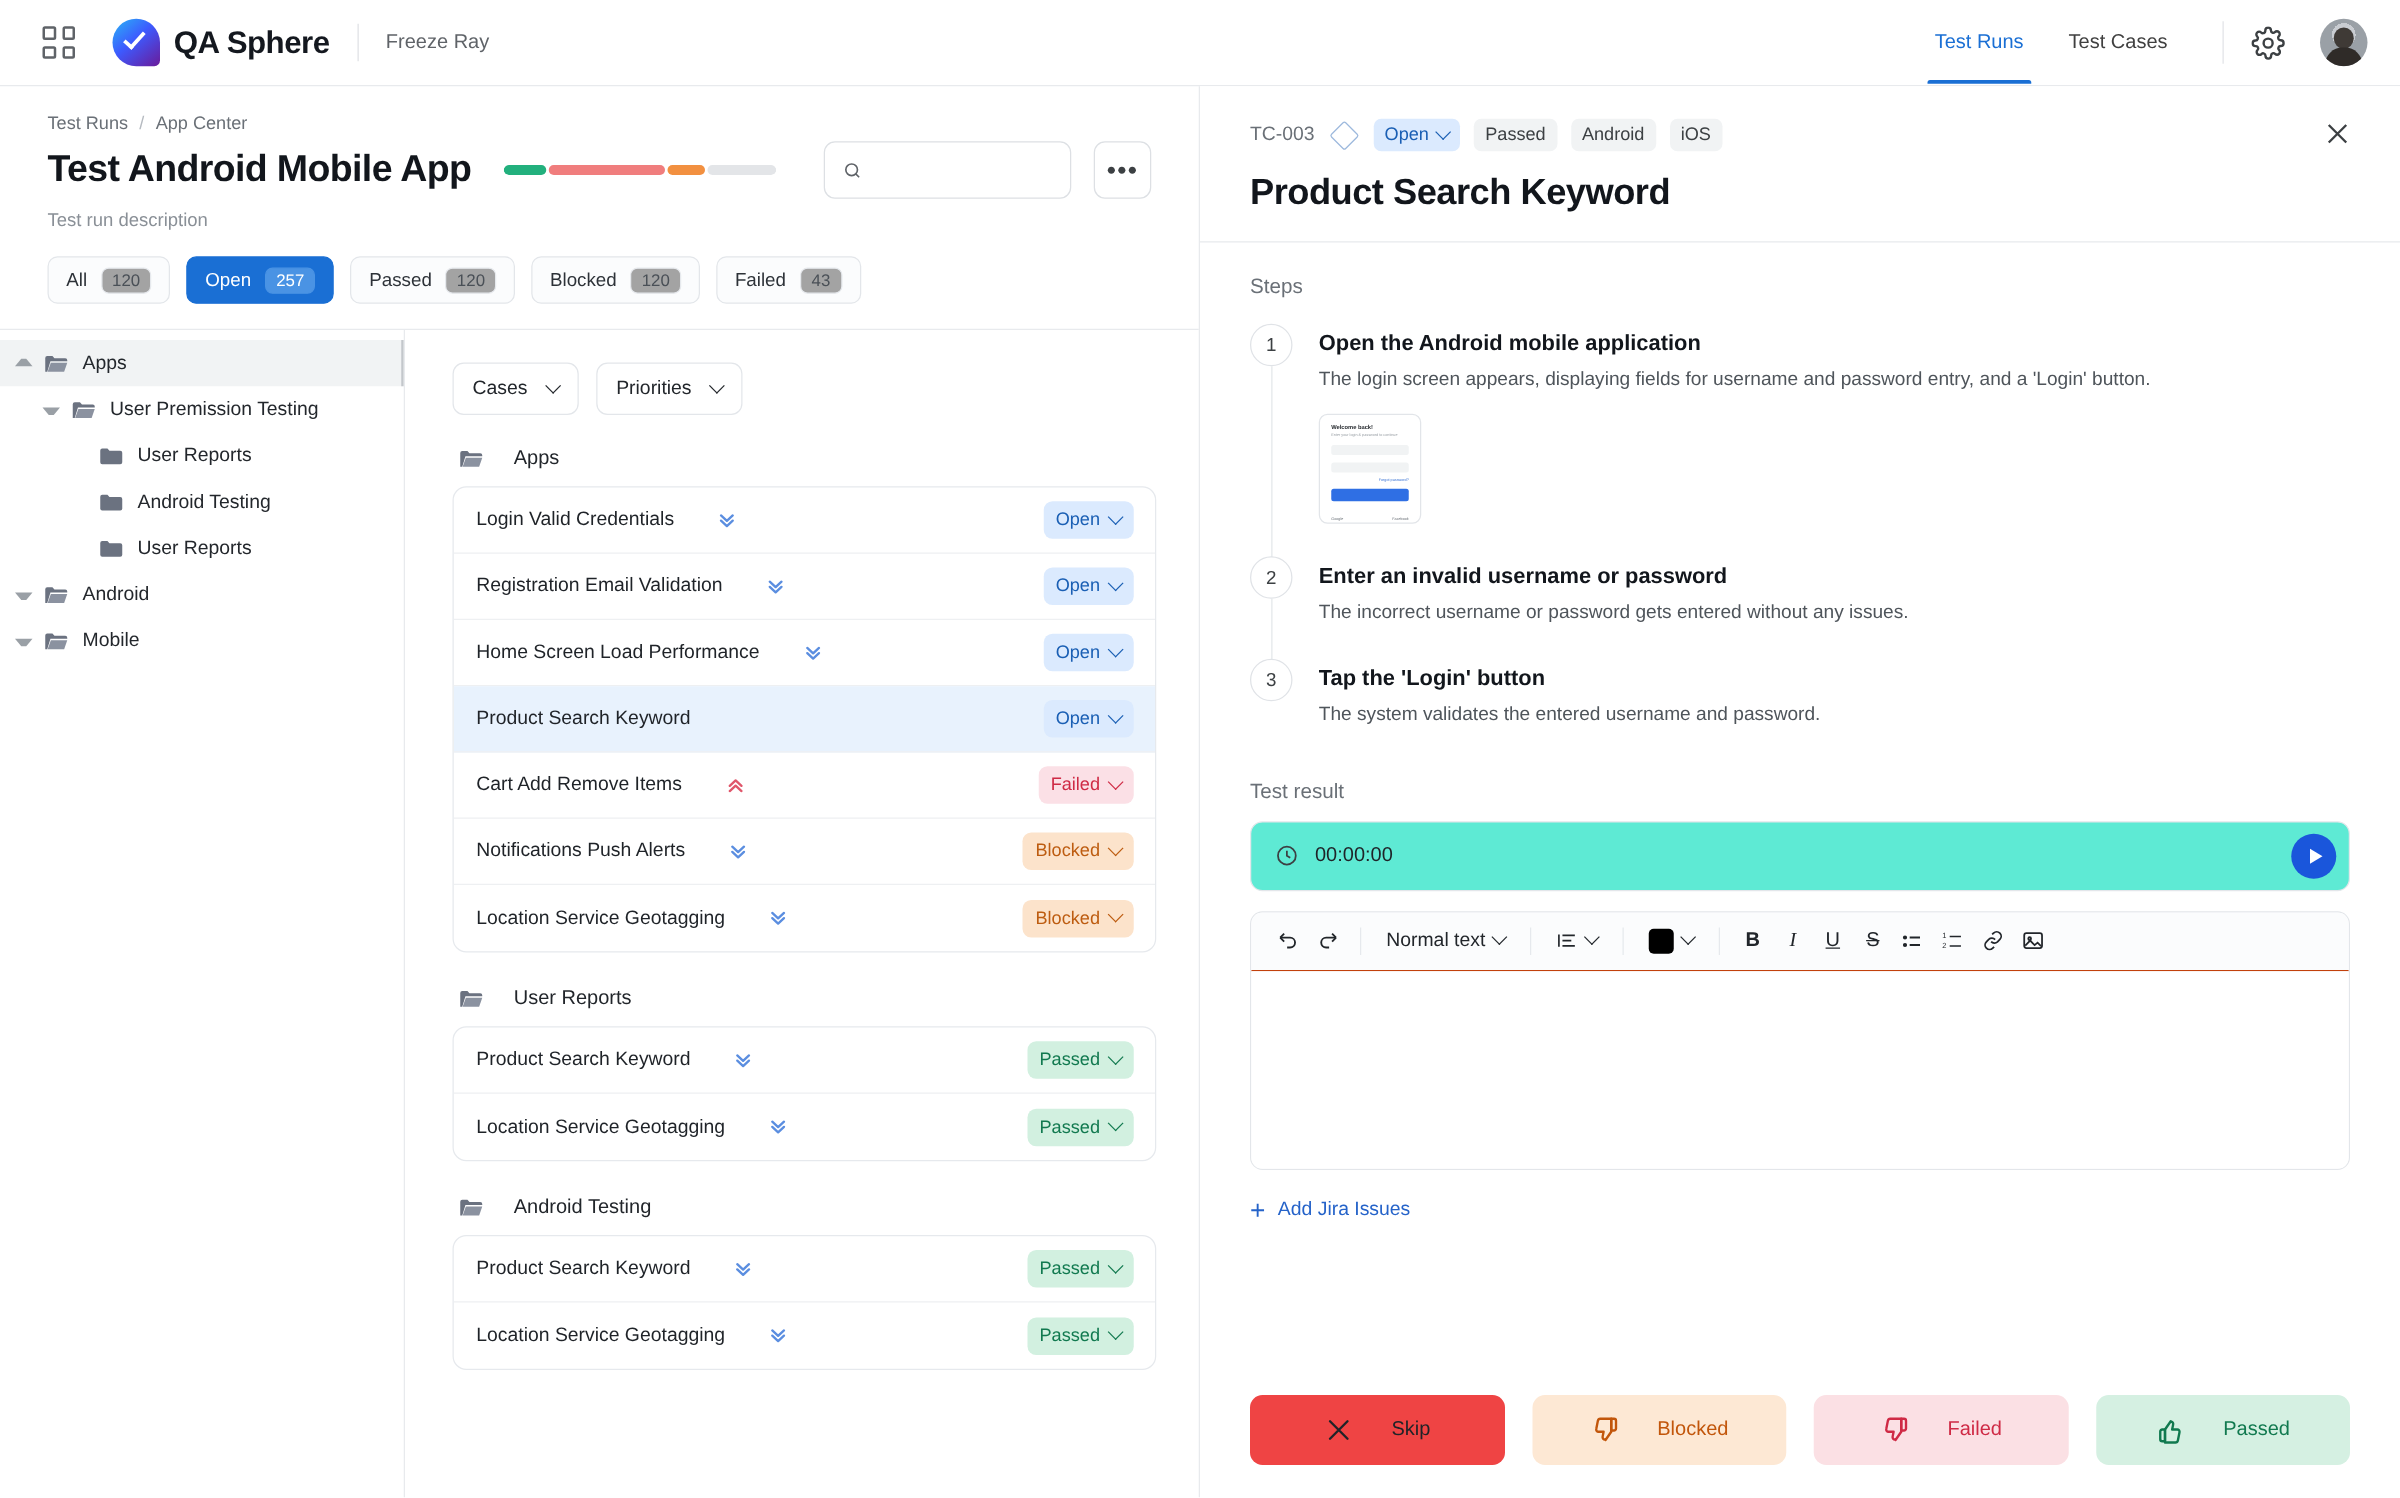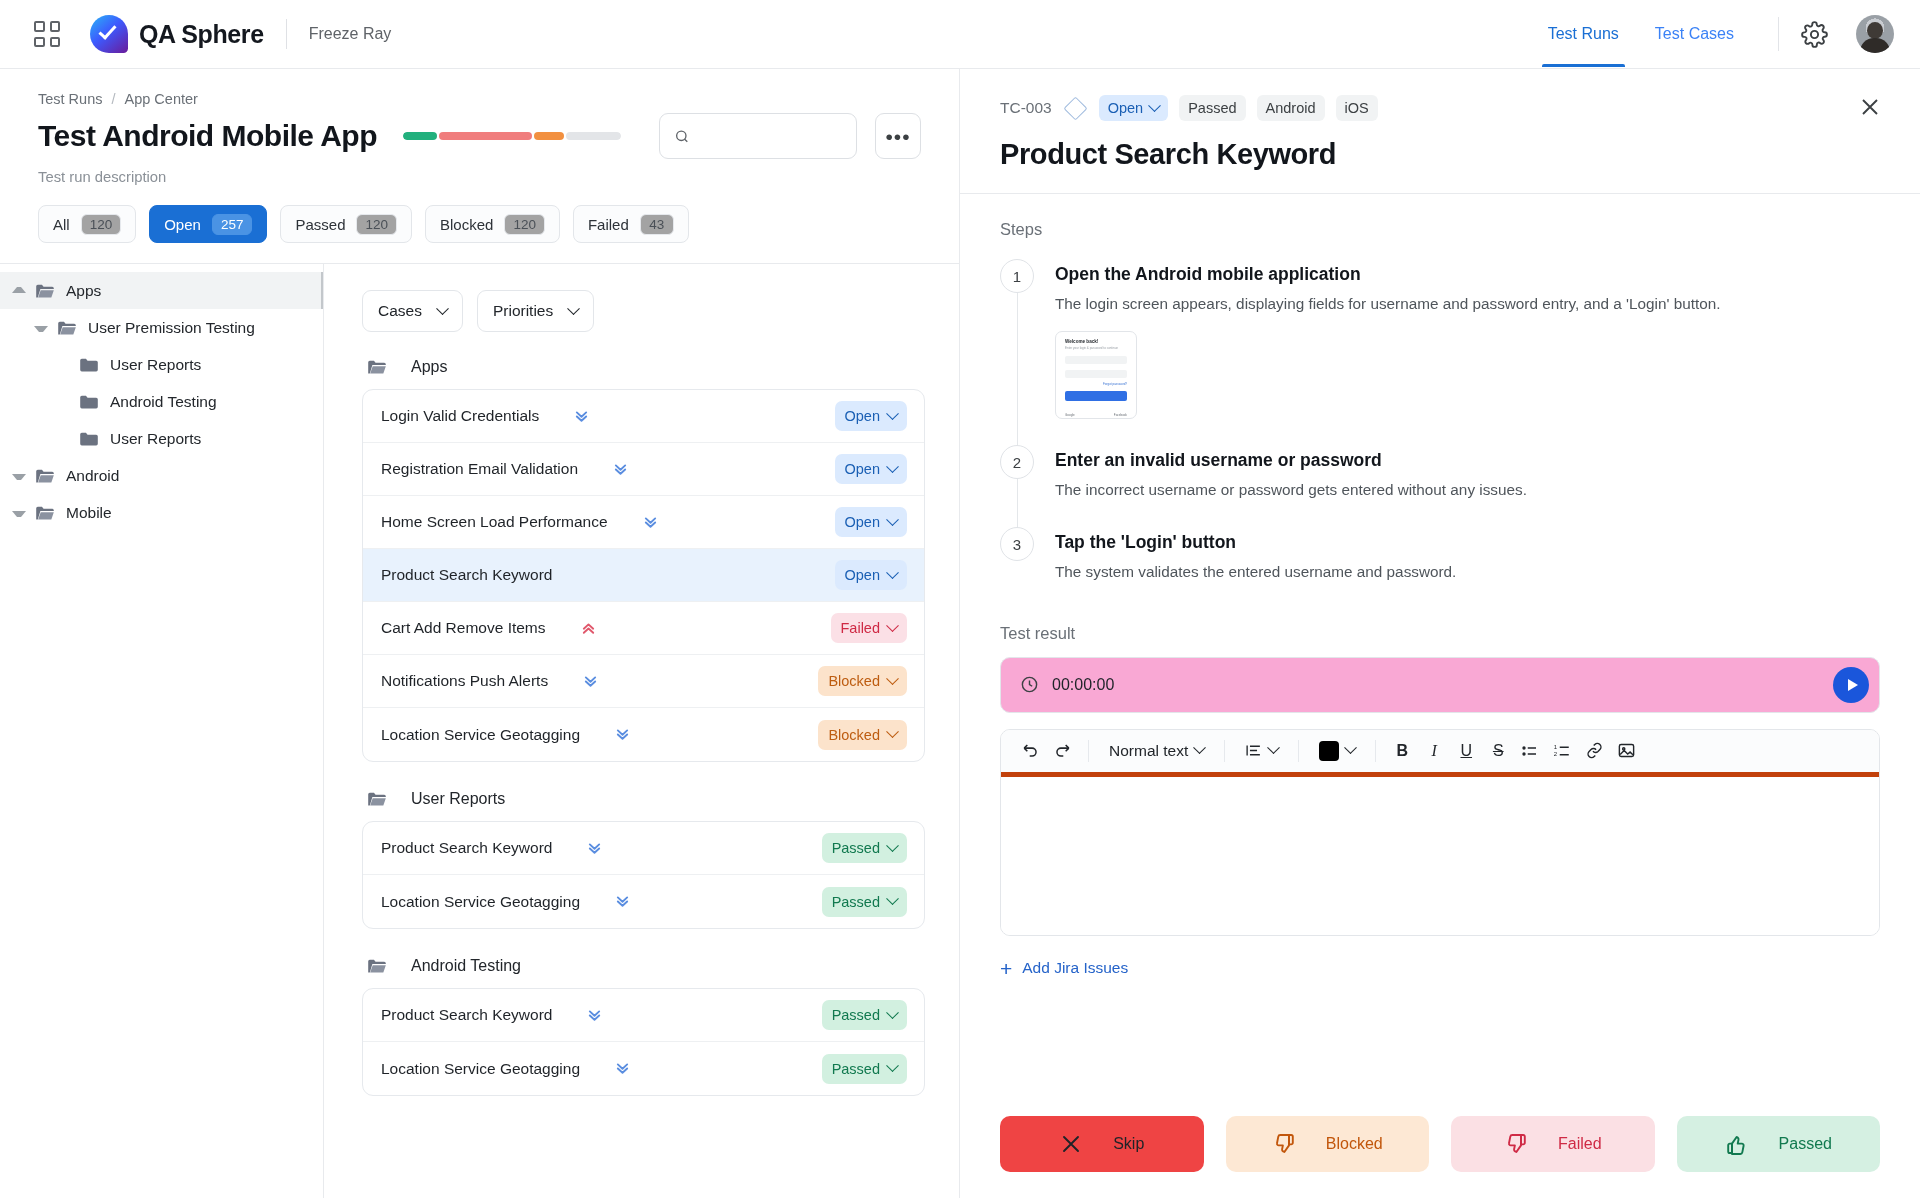--- a/index.html
+++ b/index.html
@@ -31,21 +31,21 @@
   .brand-mark .chk {
     position:absolute; left: 9px; top: 11px; width: 17px; height: 9px;
     border-left: 3.5px solid #fff; border-bottom: 3.5px solid #fff;
     transform: rotate(-48deg);
   }
   .brand-name { font-size: 25px; font-weight: 700; letter-spacing: -.4px; color: #14181f; }
   .vsep { width: 1px; height: 30px; background: #dfe1e5; margin: 0 22px; }
   .workspace { font-size: 16px; color: #5f6368; }
   .top-right { margin-left: auto; display: flex; align-items: center; gap: 0; }
   .nav-tab {
-    font-size: 16px; color: #3b82f6; padding: 24px 18px 24px; position: relative;
+    font-size: 16px; color: #404040; padding: 24px 18px 24px; position: relative;
     cursor: pointer; white-space: nowrap;
   }
   .nav-tab.active { color: #1a6fd4; }
   .nav-tab.active::after {
     content: ""; position: absolute; left: 12px; right: 12px; bottom: 0;
     height: 3px; background: #1a6fd4; border-radius: 2px 2px 0 0;
   }
   .top-right .vsep2 { width: 1px; height: 34px; background: #e2e4e8; margin: 0 22px 0 26px; }
   .gear { width: 27px; height: 27px; cursor: pointer; }
   .avatar {
@@ -175,32 +175,32 @@
   .thumb .tb-s { font-size: 3px; color:#9aa0a6; margin-top: 2px; }
   .thumb .tb-f { height: 8px; background:#f1f3f4; border-radius: 2px; margin-top: 6px; }
   .thumb .tb-link { font-size: 3px; color:#3b74d4; text-align: right; margin-top: 4px; }
   .thumb .tb-btn { height: 10px; background:#2f6fe4; border-radius: 2px; margin-top: 5px; }
   .thumb .tb-row { display:flex; justify-content: space-between; margin-top: 12px;
                    font-size: 3px; color:#6a7077; }
 
   .res-label { font-size: 16.5px; color:#6a7077; margin: 14px 0 14px; }
   .timer {
     height: 56px; border: 1px solid #e3e6ea; border-radius: 10px; display:flex;
-    align-items:center; padding: 0 10px 0 19px; background:#f9a8d4;
+    align-items:center; padding: 0 10px 0 19px; background:#5eead4;
   }
   .timer .tt { font-size: 16px; color:#1f2328; margin-left: 13px; }
   .play {
     margin-left: auto; width: 36px; height: 36px; border-radius: 50%; background:#1a56db;
     display:flex; align-items:center; justify-content:center; cursor:pointer;
   }
   .play i { width:0;height:0; border-left: 10px solid #fff; border-top: 6.5px solid transparent;
             border-bottom: 6.5px solid transparent; margin-left: 3px; }
   .editor { margin-top: 16px; border: 1px solid #e3e6ea; border-radius: 10px; overflow:hidden; }
   .etoolbar { height: 47px; display:flex; align-items:center; gap: 2px; padding: 0 14px;
-              border-bottom: 5px solid #c2410c; background:#fbfcfd; }
+              border-bottom: 1px solid #c2410c; background:#fbfcfd; }
   .ebtn { min-width: 30px; height: 30px; display:flex; align-items:center; justify-content:center;
           border-radius: 5px; cursor:pointer; font-size: 16px; color:#22262b; padding: 0 4px; }
   .ebtn.txt { gap: 7px; font-size: 15.5px; padding: 0 9px; }
   .esep { width: 1px; height: 22px; background: #e6e9ed; margin: 0 9px; }
   .swatch { width: 20px; height: 20px; border-radius: 4px; background:#000; }
   .earea { height: 158px; background:#fff; cursor: text; }
 
   .jira { display:flex; align-items:center; gap: 10px; margin: 22px 0 0; color:#2563c9;
           font-size: 15.5px; cursor:pointer; }
   .d-foot { padding: 22px 40px 26px; display:flex; gap: 22px; }

